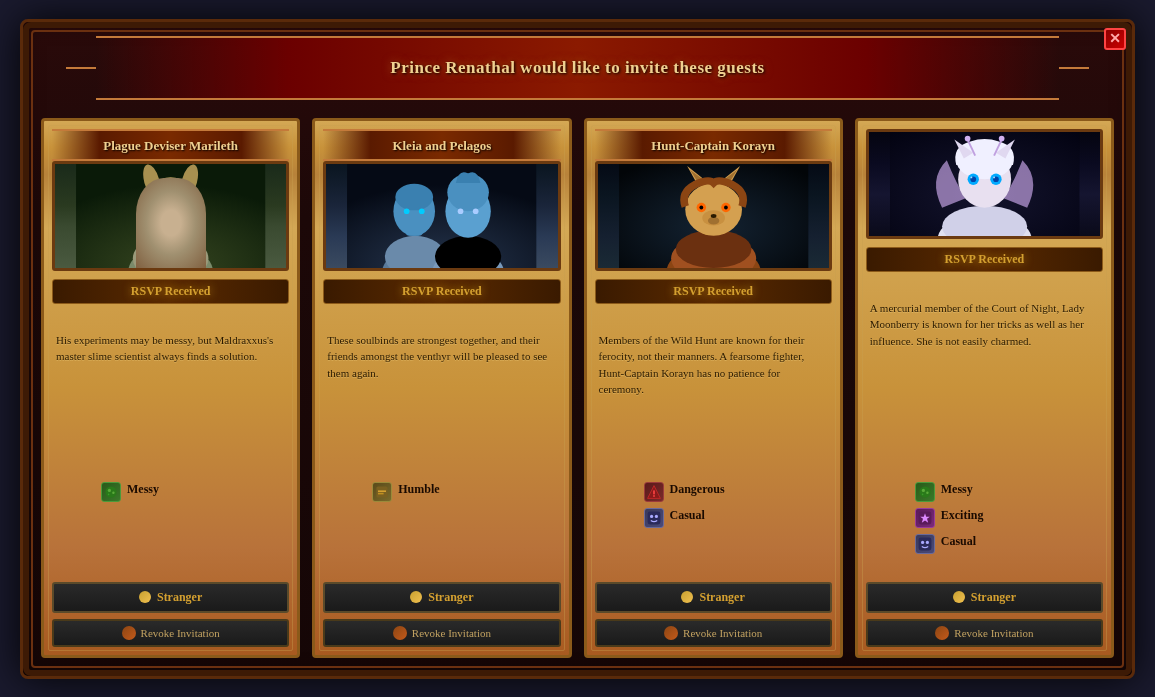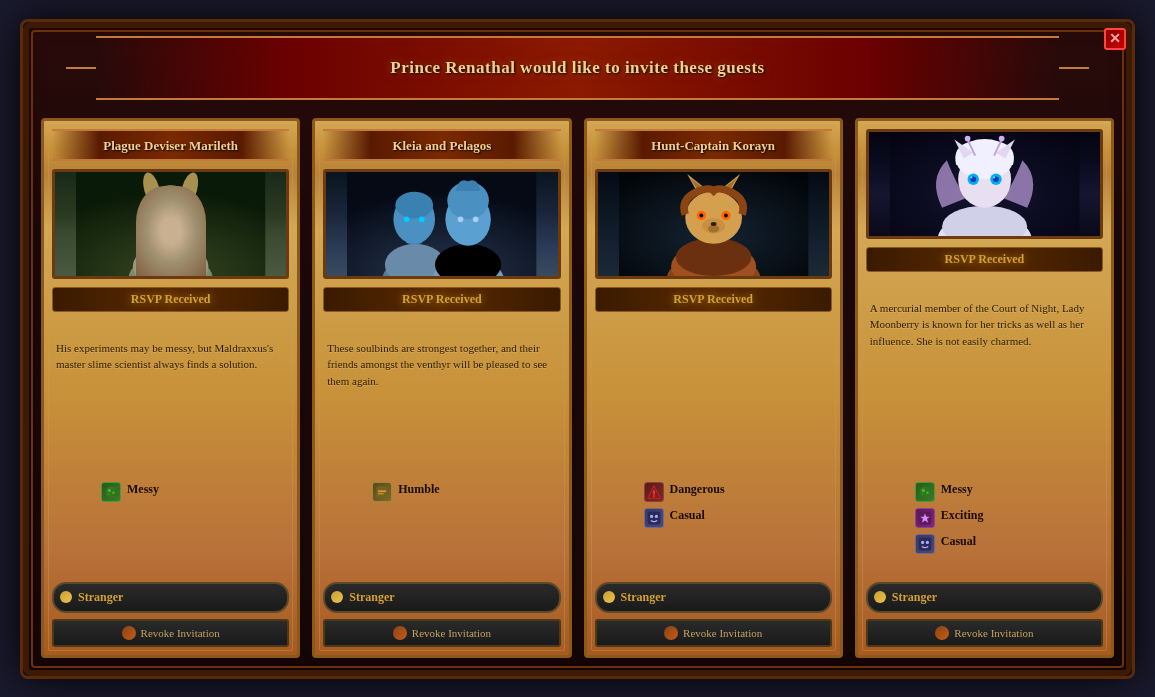--- a/index.html
+++ b/index.html
@@ -127,21 +127,21 @@
       border-radius: 2px;
       pointer-events: none;
     }
 
     .card-header {
       background: linear-gradient(90deg, transparent, #5a1a00 20%, #7a2a00 50%, #5a1a00 80%, transparent);
       border-top: 2px solid #c47a3a;
       border-bottom: 2px solid #c47a3a;
       padding: 5px 8px;
       text-align: center;
-      margin-bottom: 8px;
+      margin-bottom: 0;
       position: relative;
     }
 
     .card-name {
       color: #f0d090;
       font-size: 13px;
       font-weight: bold;
       text-shadow: 1px 1px 2px #000;
     }
 
@@ -243,29 +243,30 @@
 
     .card-footer {
       padding-top: 8px;
     }
 
     .relationship-btn {
       width: 100%;
       padding: 6px;
       background: linear-gradient(180deg, #2a2a2a, #1a1a1a);
       border: 2px solid #5a4a2a;
-      border-radius: 14px;
+      border-radius: 3px;
       color: #d4a030;
       font-size: 12px;
       font-weight: bold;
       text-align: center;
       margin-bottom: 6px;
       cursor: pointer;
       display: flex;
       align-items: center;
+      justify-content: center;
       gap: 6px;
     }
 
     .rel-indicator {
       width: 12px;
       height: 12px;
       background: linear-gradient(135deg, #c8a030, #f0c050);
       border-radius: 50%;
       flex-shrink: 0;
     }
@@ -478,20 +479,21 @@
 
       <polygon points="82,20 72,2 92,18" fill="#d4a050"></polygon>
       <polygon points="118,20 128,2 108,18" fill="#d4a050"></polygon>
       <polygon points="83,19 75,6 91,18" fill="#a07030"></polygon>
       <polygon points="117,19 125,6 109,18" fill="#a07030"></polygon>
 
       <path d="M70 45 Q65 30 80 22 Q95 15 100 20 Q105 15 120 22 Q135 30 130 45" fill="none" stroke="#8b4513" stroke-width="8"></path>
     </svg>
     </div>
     <div class="rsvp-badge">RSVP Received</div>
+    <div class="card-description">Members of the Wild Hunt are known for their ferocity, not their manners. A fearsome fighter, Hunt-Captain Korayn has no patience for ceremony.</div>
     <div class="traits-section">
 
     <div class="trait-item">
       <div class="trait-icon trait-icon-dangerous">
         <svg viewBox="0 0 20 20" width="16" height="16">
                 <polygon points="10,2 18,18 2,18" fill="#8b1a1a" stroke="#cc2a2a" stroke-width="1"></polygon>
                 <rect x="9" y="8" width="2" height="5" fill="#ff4444"></rect>
                 <rect x="9" y="14" width="2" height="2" fill="#ff4444"></rect>
               </svg>
       </div>

